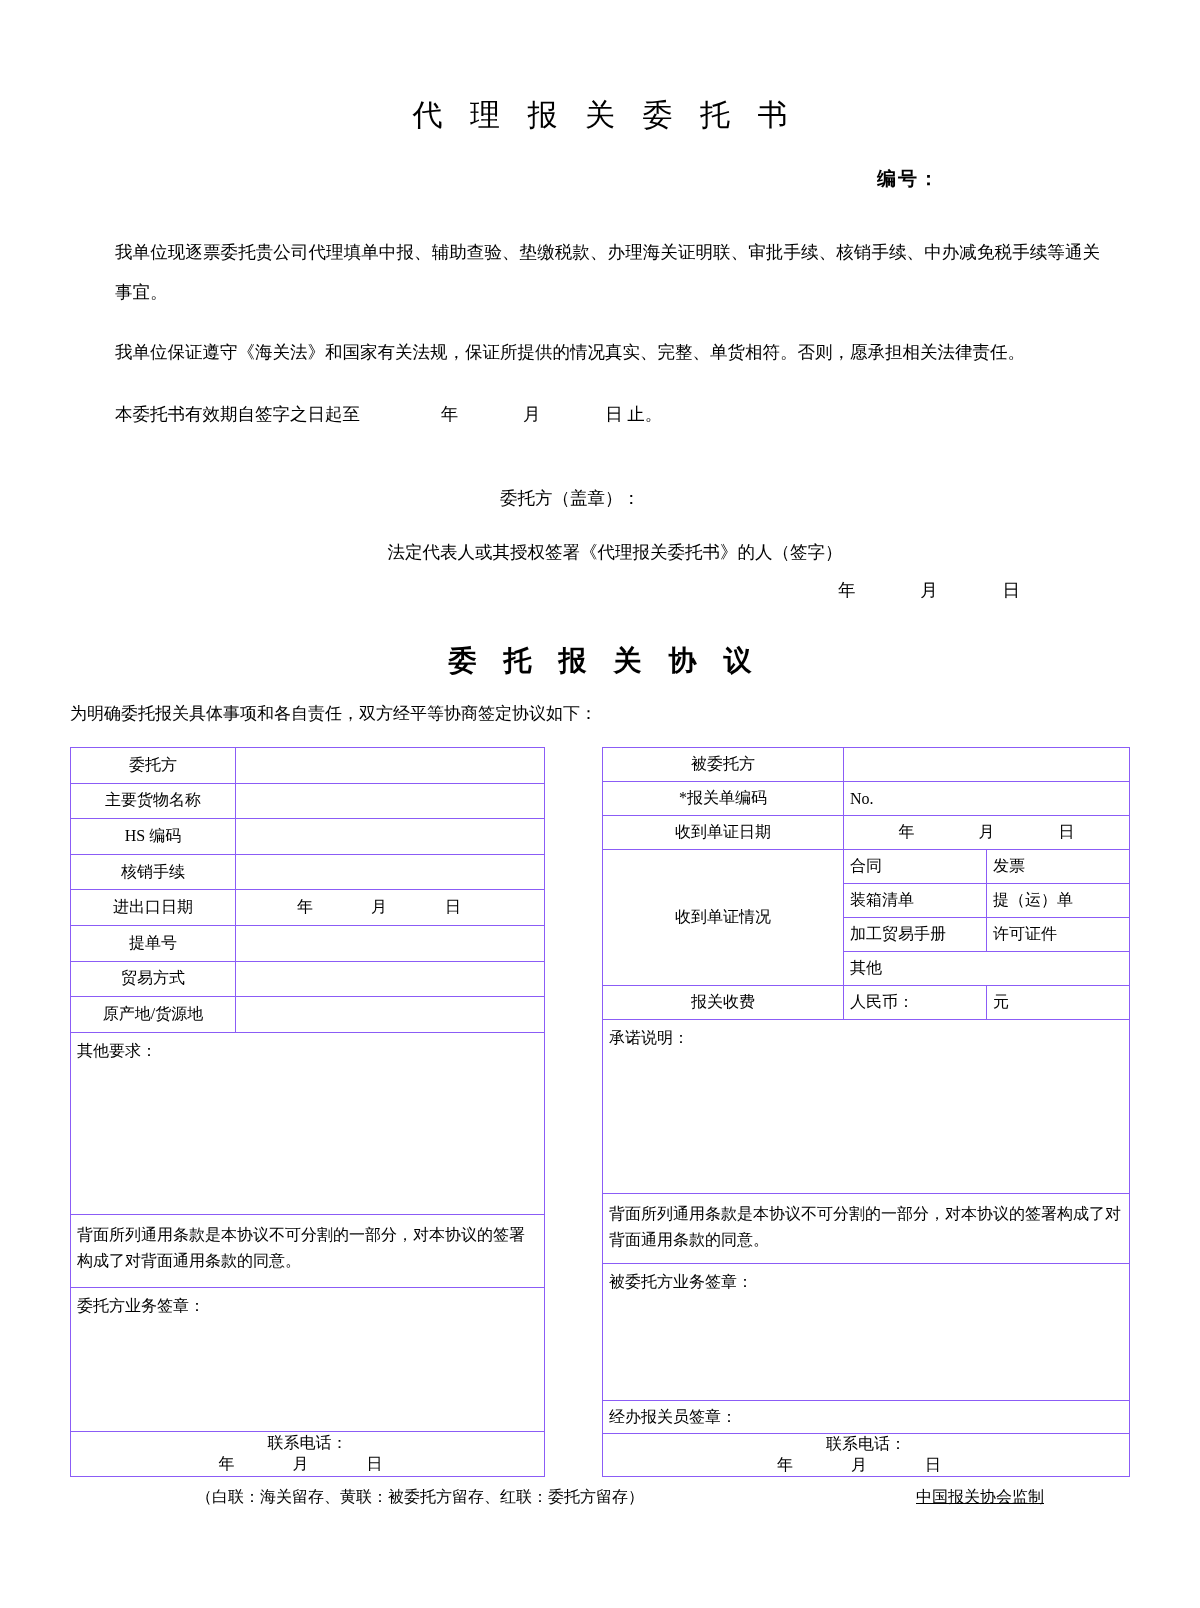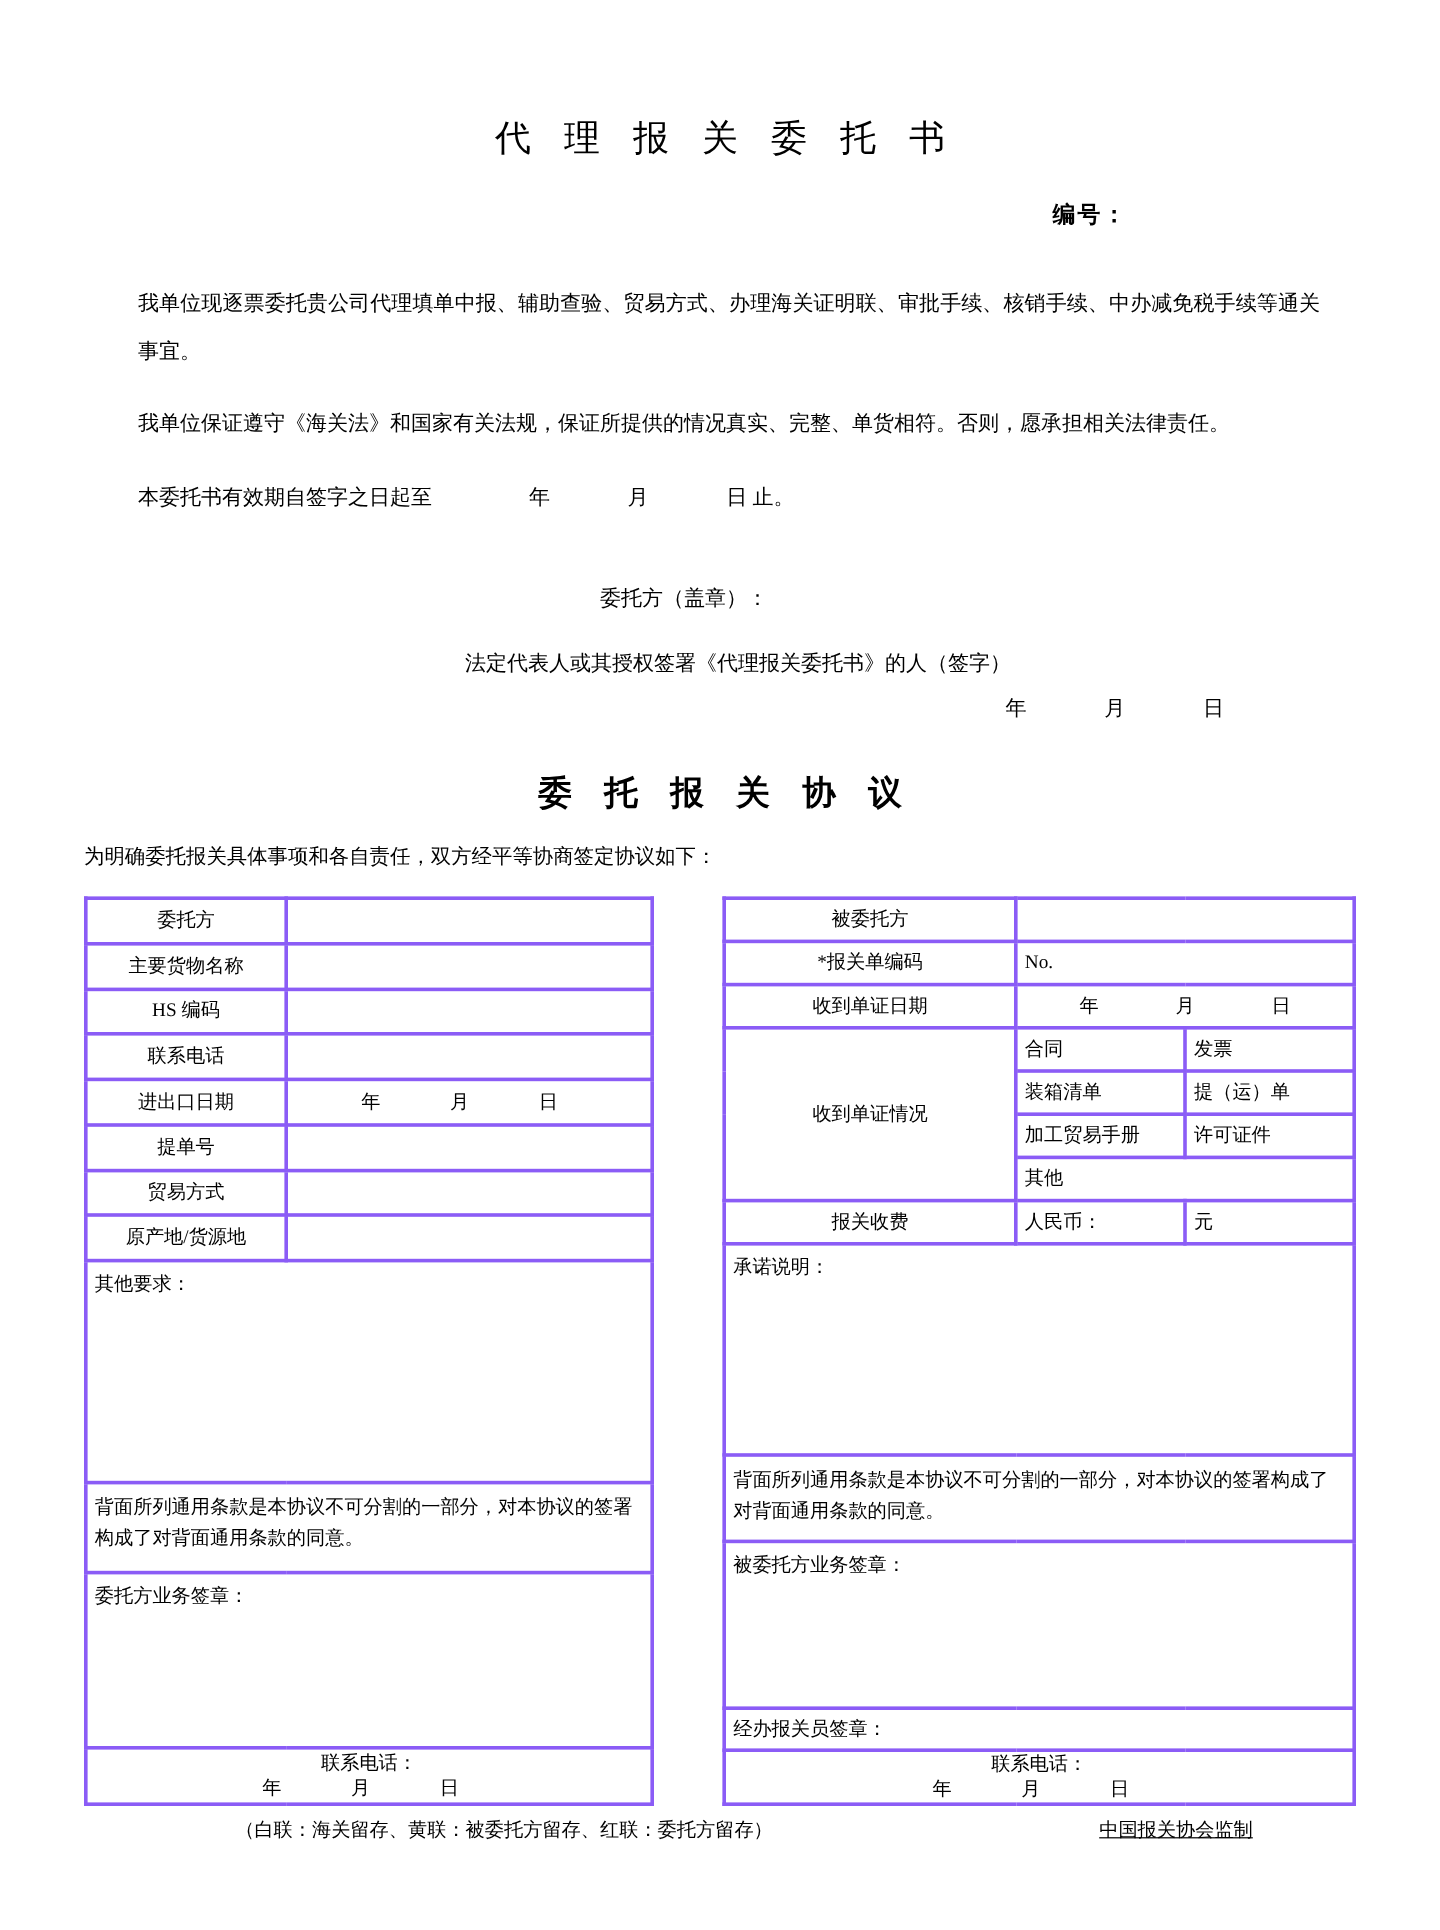--- a/index.html
+++ b/index.html
@@ -98,21 +98,21 @@
     margin-top: 22px;
   }
   table {
     border-collapse: collapse;
     table-layout: fixed;
     font-size: 16px;
   }
   table.left  { width: 475px; }
   table.right { width: 528px; }
   td {
-    border: 3px solid #8b5cf6;
+    border: 1px solid #8b5cf6;
     height: 33px;
     padding: 0 6px;
     vertical-align: middle;
   }
   td.lbl {
     text-align: center;
     width: 152px;
   }
   td.lbl-r {
     text-align: center;
@@ -193,21 +193,21 @@
 </style>
 </head>
 <body>
 
 <div class="page">
 
   <div class="doc-title">代 理 报 关 委 托 书</div>
 
   <div class="serial-line">编号：</div>
 
-  <p class="para first">我单位现逐票委托贵公司代理填单中报、辅助查验、贸易方式、办理海关证明联、审批手续、核销手续、中办减免税手续等通关事宜。</p>
+  <p class="para first">我单位现逐票委托贵公司代理填单中报、辅助查验、垫缴税款、办理海关证明联、审批手续、核销手续、中办减免税手续等通关事宜。</p>
 
   <p class="para second">我单位保证遵守《海关法》和国家有关法规，保证所提供的情况真实、完整、单货相符。否则，愿承担相关法律责任。</p>
 
   <p class="para third">
     <span>本委托书有效期自签字之日起至</span>
     <span class="gap-ym-lg"></span>
     <span>年</span>
     <span class="gap-ym"></span>
     <span>月</span>
     <span class="gap-ym"></span>
@@ -241,21 +241,21 @@
       </tr>
       <tr>
         <td class="lbl">主要货物名称</td>
         <td class="val"></td>
       </tr>
       <tr>
         <td class="lbl">HS 编码</td>
         <td class="val"></td>
       </tr>
       <tr>
-        <td class="lbl">联系电话</td>
+        <td class="lbl">核销手续</td>
         <td class="val"></td>
       </tr>
       <tr>
         <td class="lbl">进出口日期</td>
         <td class="val">
           <div class="ymd-row">
             <span>年</span>
             <span>月</span>
             <span>日</span>
           </div>

